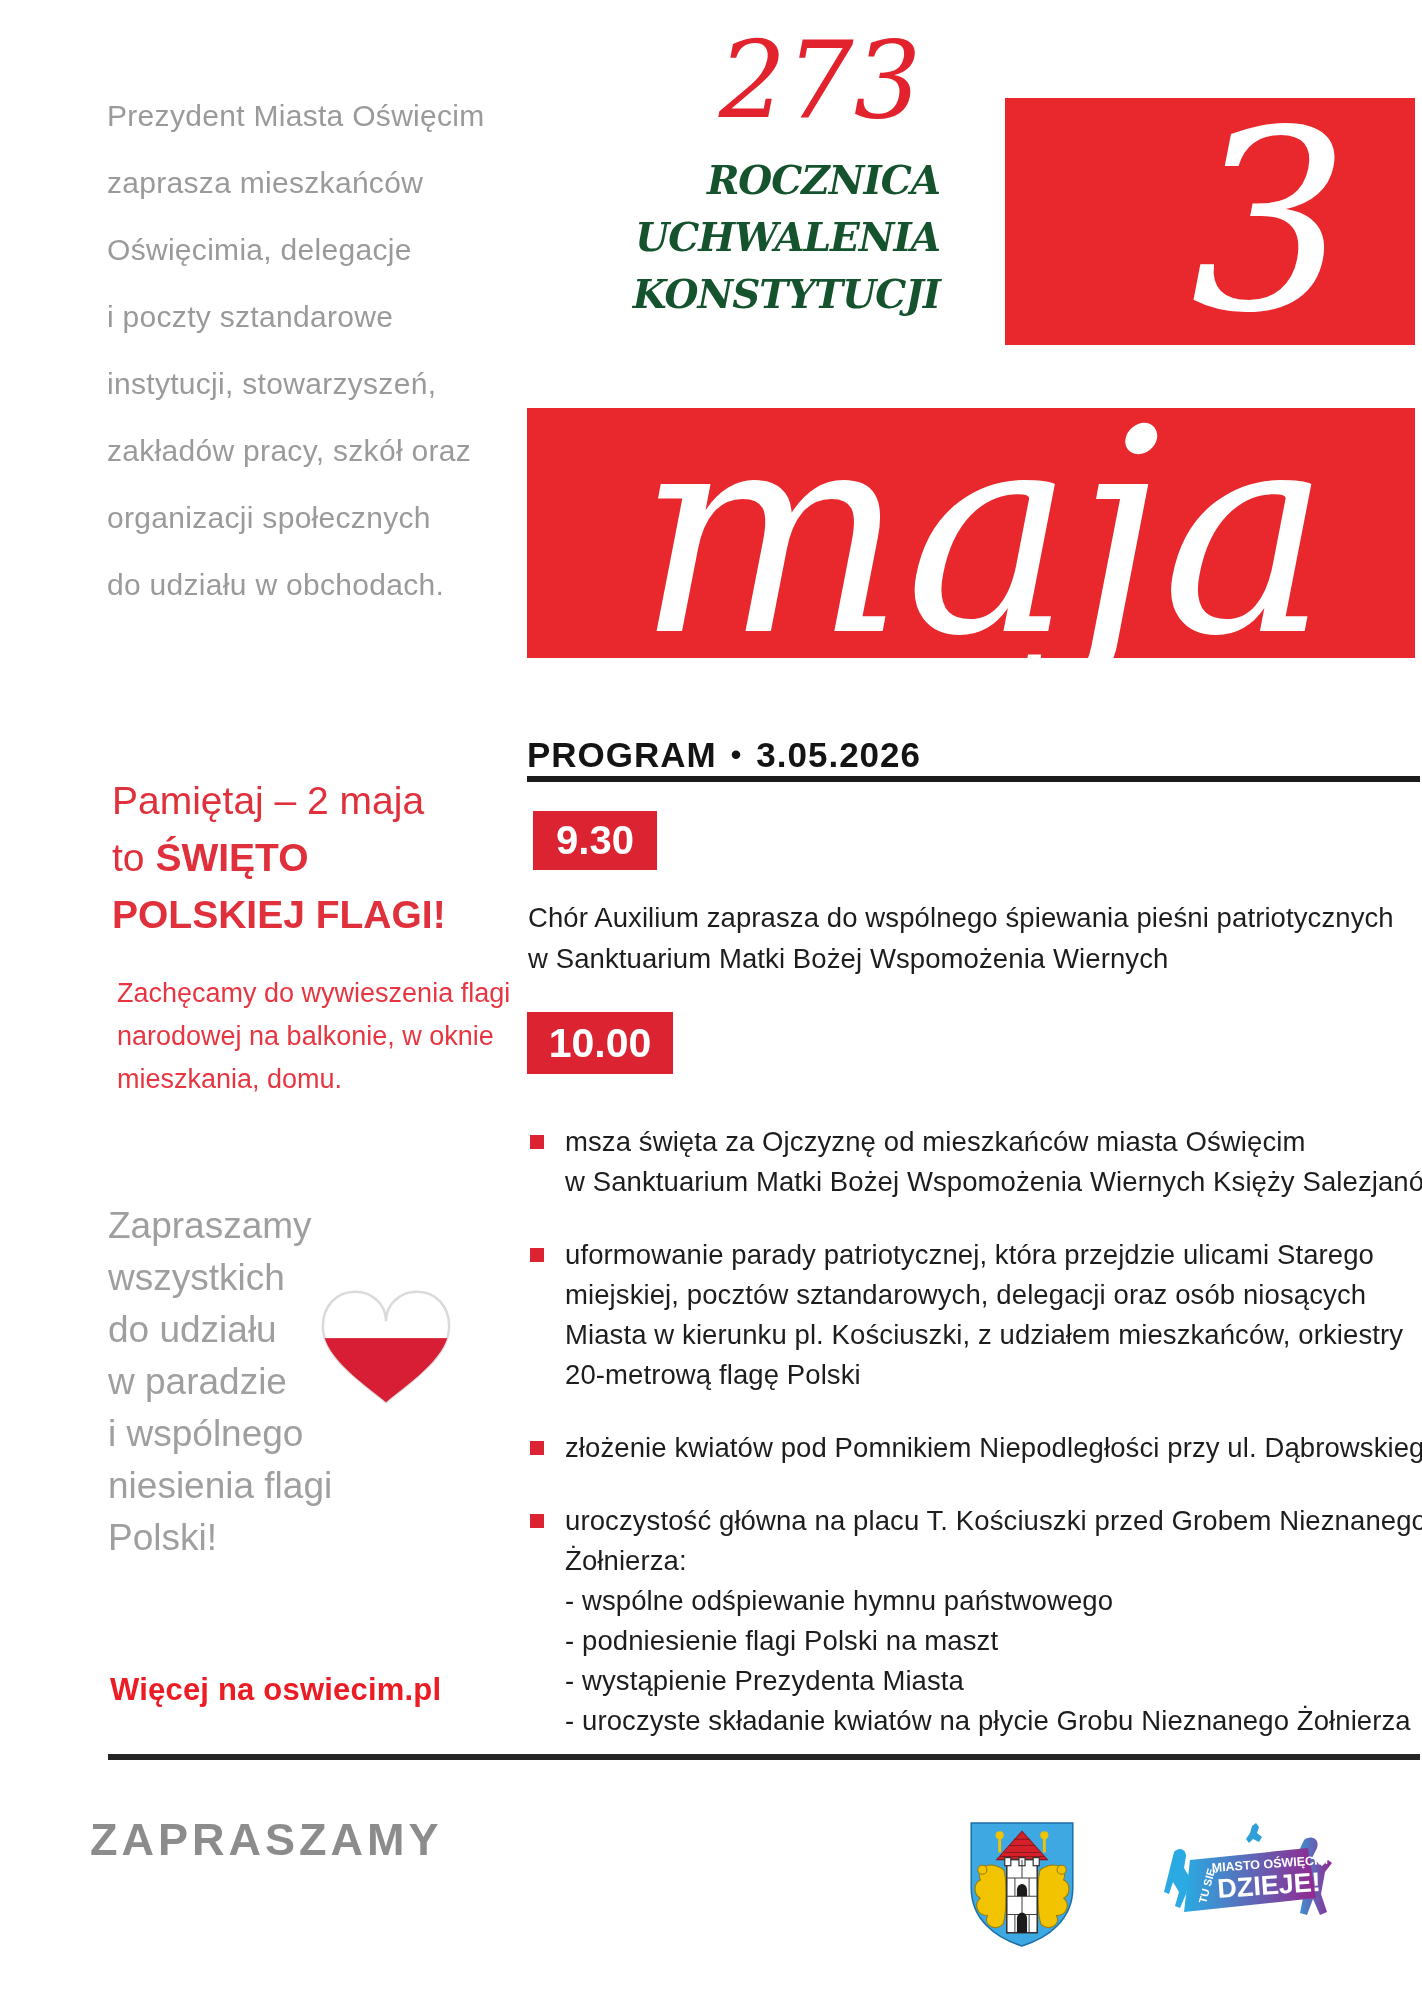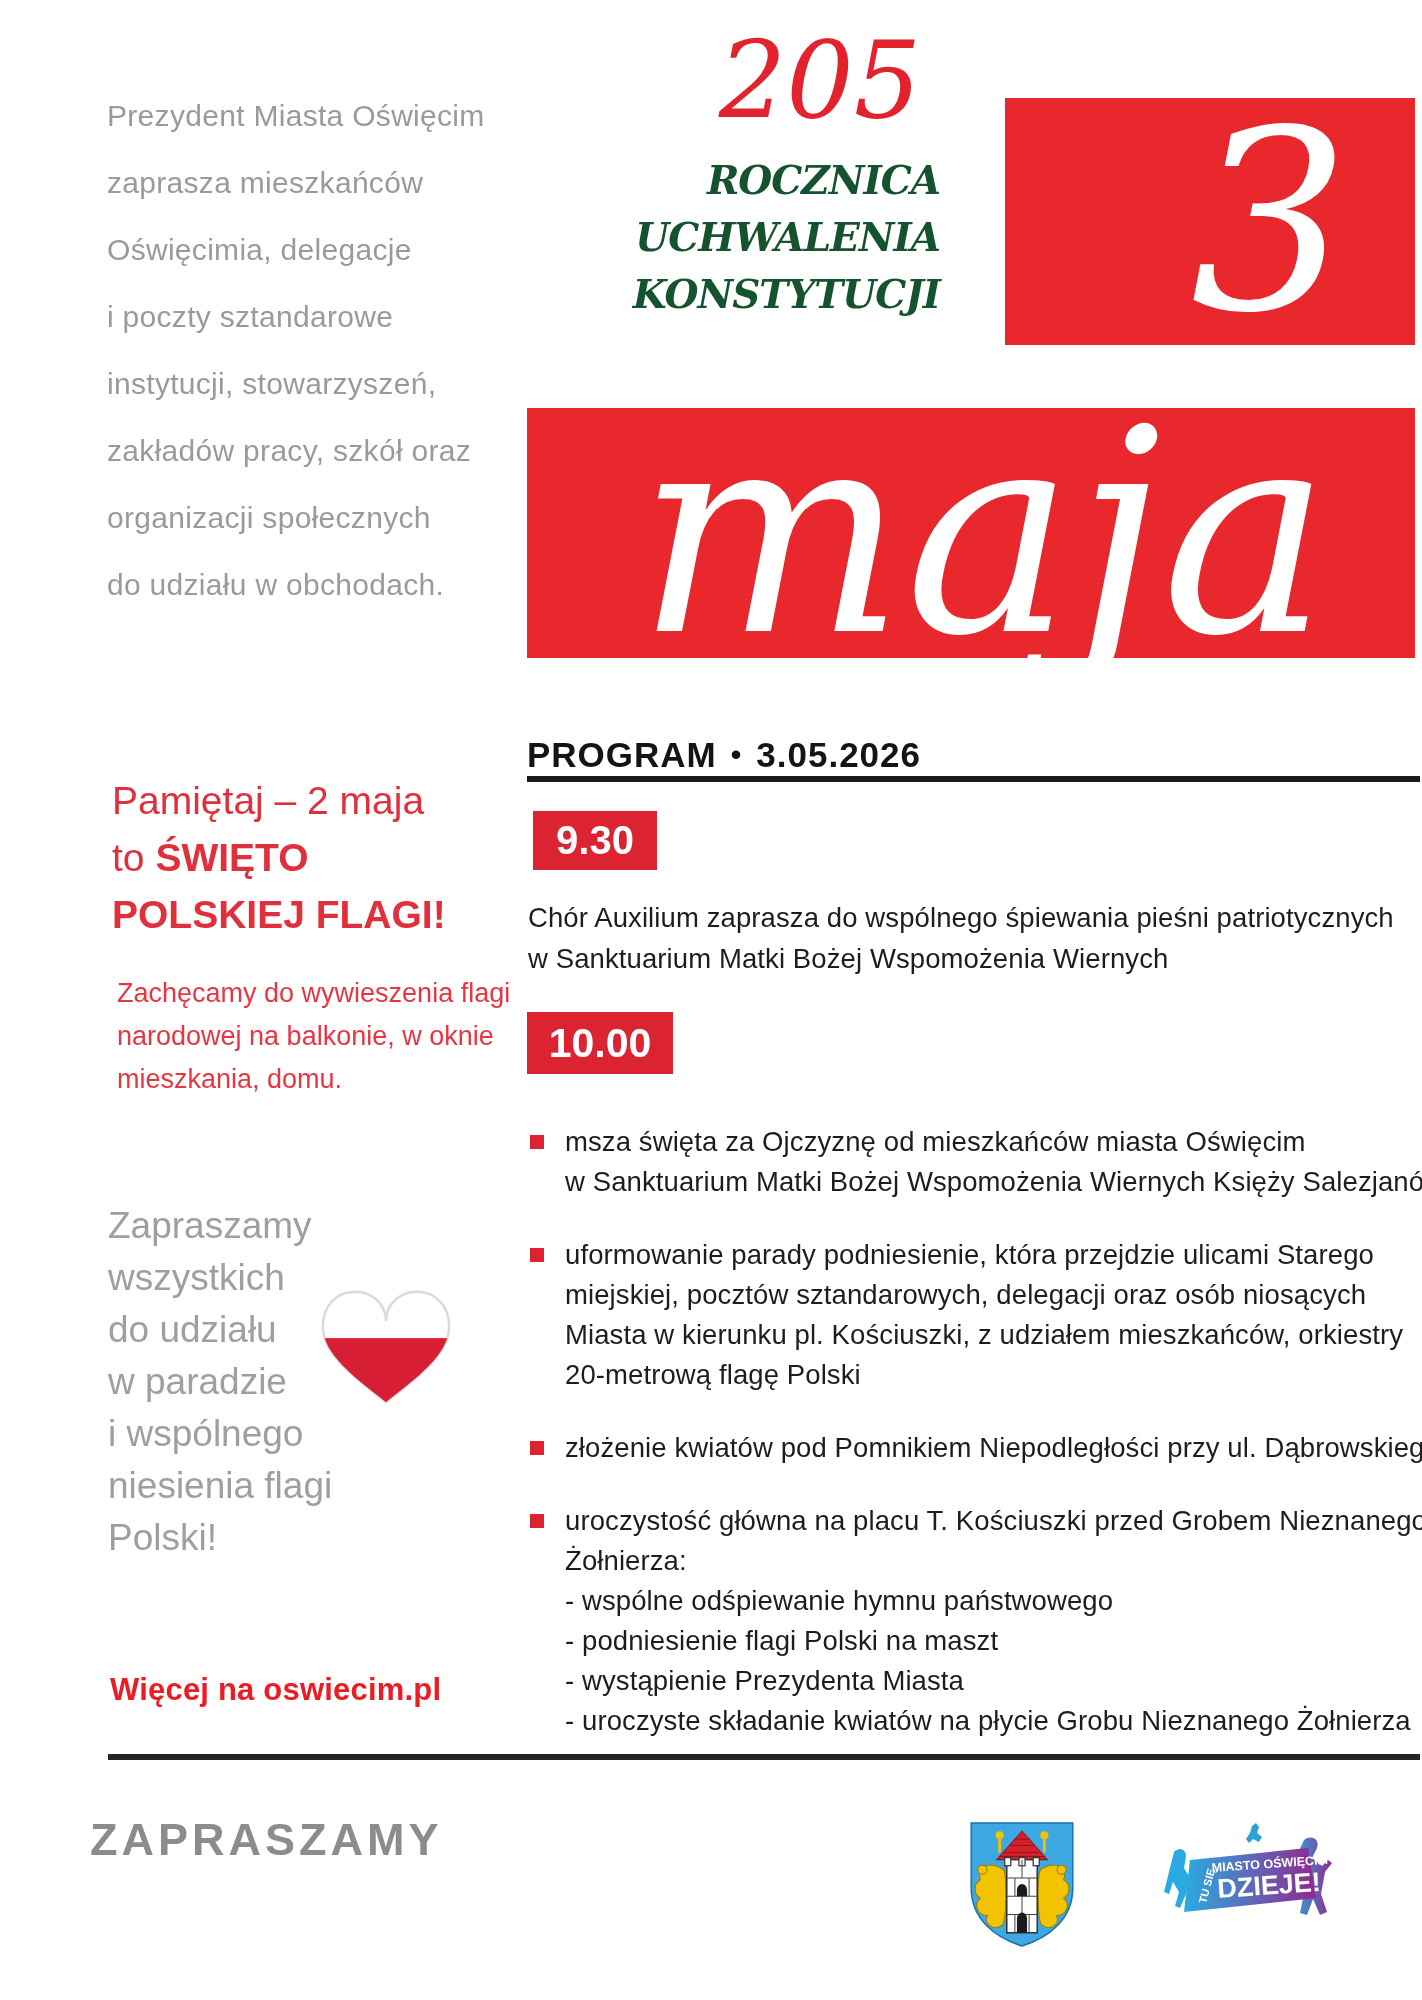--- a/index.html
+++ b/index.html
@@ -92,21 +92,21 @@
       <clipPath id="heartClip">
         <path d="M150 78 C150 40 118 18 88 18 C48 18 22 48 22 88 C22 146 88 192 150 242 C212 192 278 146 278 88 C278 48 252 18 212 18 C182 18 150 40 150 78 Z"></path>
       </clipPath>
     </defs>
     <path d="M150 78 C150 40 118 18 88 18 C48 18 22 48 22 88 C22 146 88 192 150 242 C212 192 278 146 278 88 C278 48 252 18 212 18 C182 18 150 40 150 78 Z" fill="#ffffff" stroke="#dcd9d9" stroke-width="5"></path>
     <rect x="0" y="112" width="300" height="150" fill="#d81e34" clip-path="url(#heartClip)"></rect>
   </svg>
 
   <div class="abs more-info">Więcej na oswiecim.pl</div>
 
-  <div class="abs serif num235">205</div>
+  <div class="abs serif num235">273</div>
   <div class="abs serif rocznica nowrap">
       <div>ROCZNICA</div>
       <div>UCHWALENIA</div>
       <div>KONSTYTUCJI</div>
     </div>
 
   <div class="abs block3">
     <span class="serif day3">3</span>
   </div>
   <div class="abs maja-block">
@@ -130,21 +130,21 @@
     <div class="bullet">
       <span class="sq"></span>
       <div class="btext nowrap">
           <div>msza święta za Ojczyznę od mieszkańców miasta Oświęcim</div>
           <div>w Sanktuarium Matki Bożej Wspomożenia Wiernych Księży Salezjanów</div>
         </div>
     </div>
     <div class="bullet">
       <span class="sq"></span>
       <div class="btext nowrap">
-          <div>uformowanie parady podniesienie, która przejdzie ulicami Starego</div>
+          <div>uformowanie parady patriotycznej, która przejdzie ulicami Starego</div>
           <div>miejskiej, pocztów sztandarowych, delegacji oraz osób niosących</div>
           <div>Miasta w kierunku pl. Kościuszki, z udziałem mieszkańców, orkiestry</div>
           <div>20-metrową flagę Polski</div>
         </div>
     </div>
     <div class="bullet">
       <span class="sq"></span>
       <div class="btext nowrap">
           <div>złożenie kwiatów pod Pomnikiem Niepodległości przy ul. Dąbrowskiego</div>
         </div>

